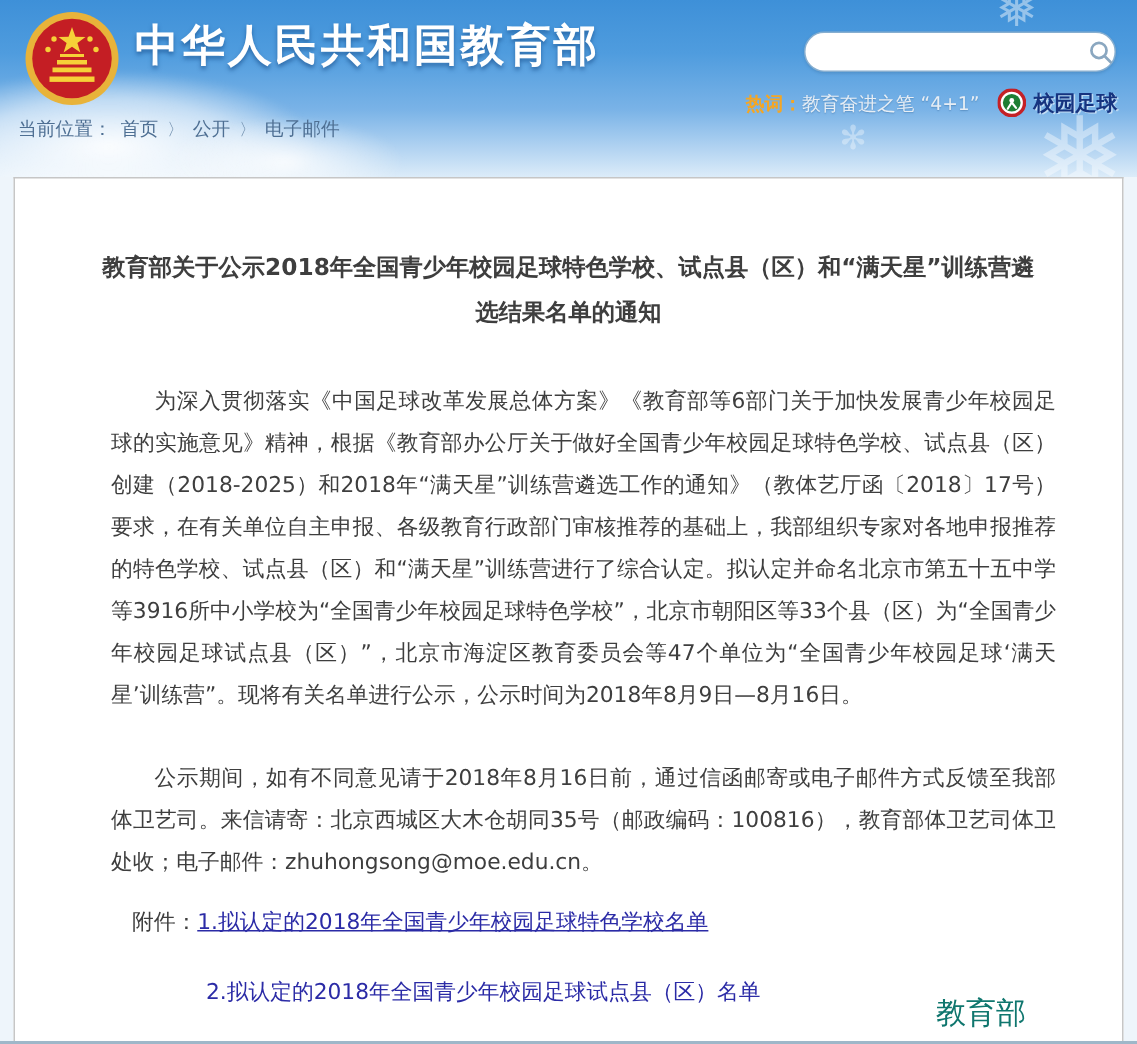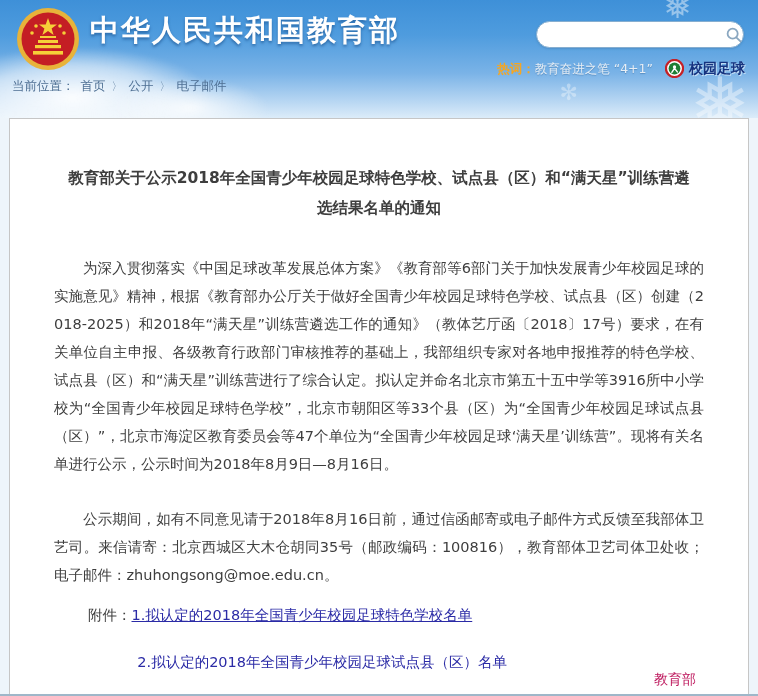--- a/index.html
+++ b/index.html
@@ -78,30 +78,31 @@
   }
   .doc-title {
     width:628px; margin:44px auto 0; text-align:center;
     font-size:15.5px; font-weight:bold; line-height:30px; color:#3e3e3e;
   }
   .doc-body { padding:0 44px; }
   .para {
     margin-top:31px; font-size:14.5px; line-height:28px; color:#3e3e3e;
     text-align:justify; text-indent:2em;
     word-break:break-all;
+    margin-left:20px;
   }
   .para + .para { margin-top:27px; }
   .attachments { margin:16px 0 0 34px; font-size:14.5px; color:#3e3e3e; }
   .att-row { margin-bottom:26px; line-height:21px; }
   .att-row.cont { margin-left:3.4em; }
   .att-link { color:#2b2ba6; text-decoration:none; }
   .att-link.u { text-decoration:underline; }
   .signature {
-    position:absolute; right:52px; bottom:7px;
-    font-size:14px; color:#be185d;
+    position:absolute; right:64px; bottom:7px;
+    font-size:20px; color:#0f766e;
   }
 </style>
 </head>
 <body>
 
 <div class="top">
   <div class="cloud-a"></div>
   <div class="cloud-b"></div>
   <div class="flake flake1">❅</div>
   <div class="flake flake2">❅</div>

